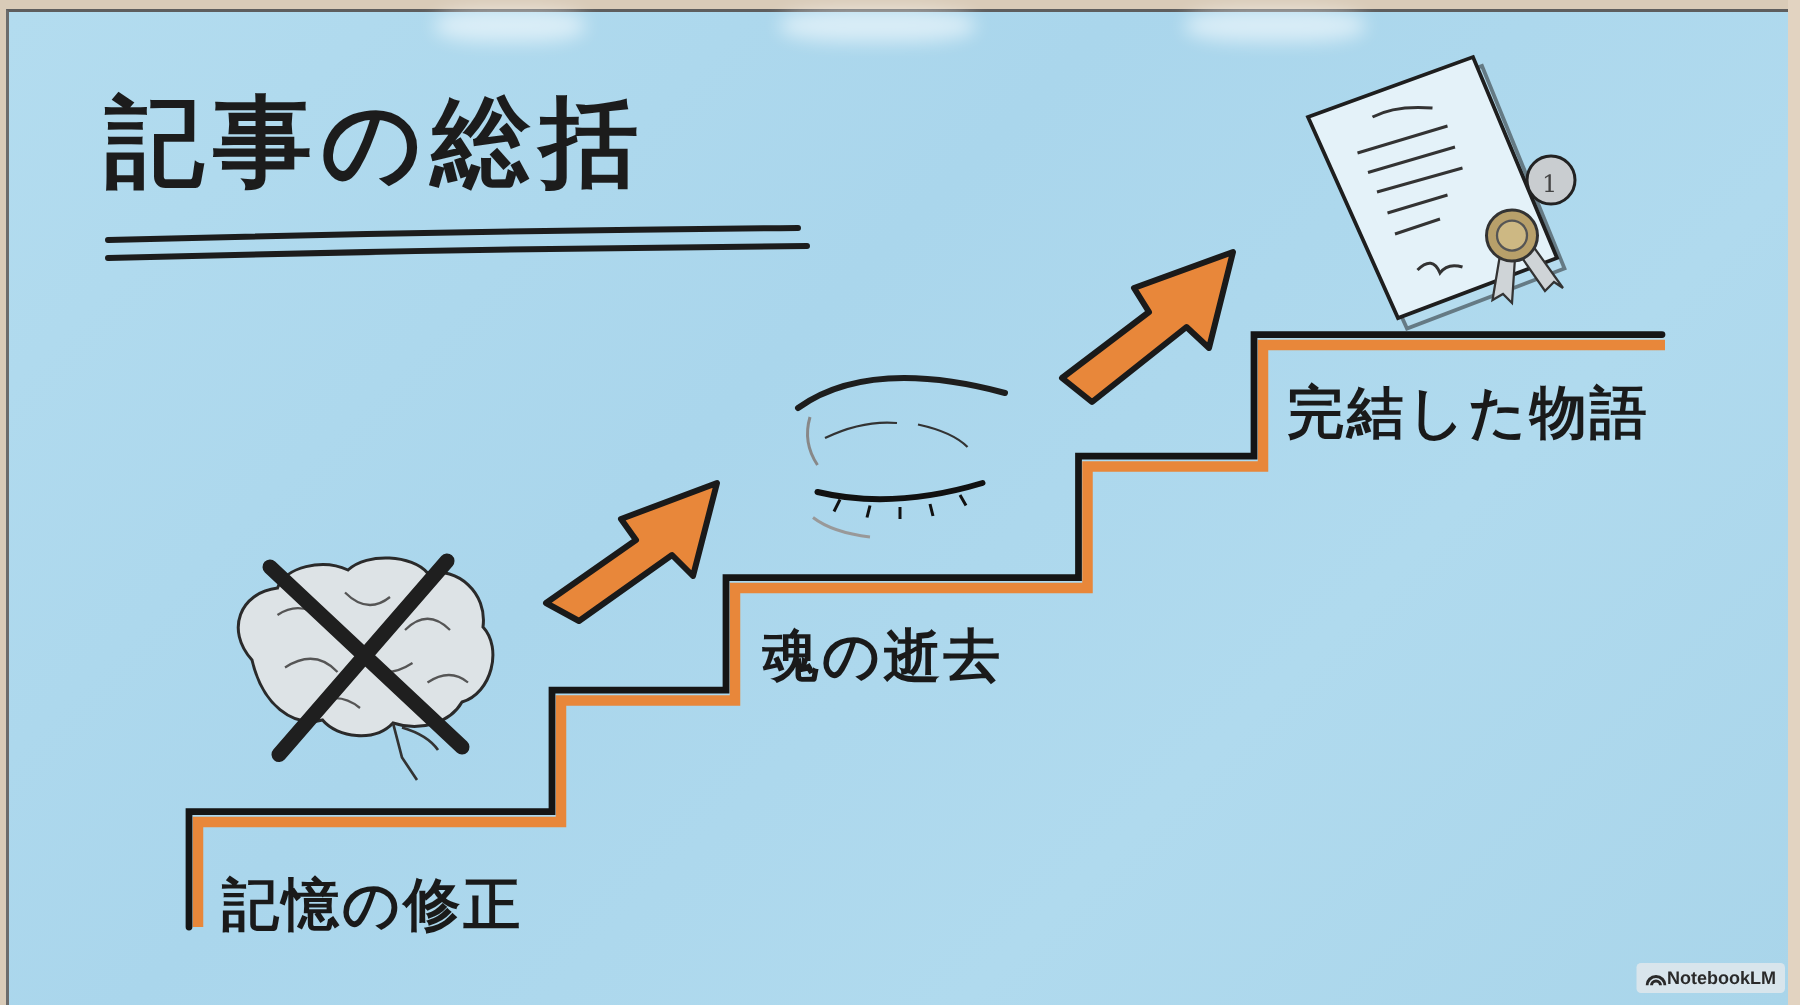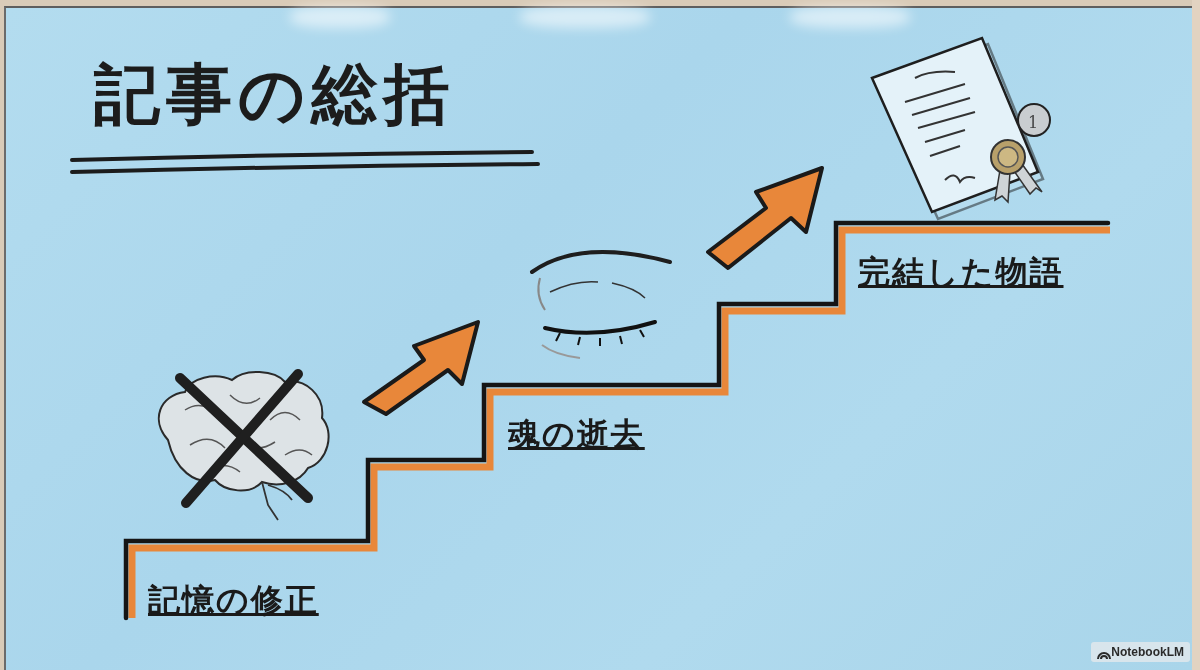--- a/index.html
+++ b/index.html
@@ -22,33 +22,31 @@
     }
     .glare {
       position: absolute; top: 6px; height: 22px; border-radius: 40%;
       background: rgba(255,255,255,0.55); filter: blur(6px);
     }
     .title {
       position: absolute; left: 70px; top: 62px;
       font-family: "DejaVu Sans", sans-serif; font-weight: bold;
       font-size: 66px; letter-spacing: 6px; color: #1c1c1c;
       line-height: 1;
-      margin-left: 24px;
     }
     .step-label {
       position: absolute; font-family: "DejaVu Sans", sans-serif;
-      font-weight: bold; font-size: 32px; color: #1a1a1a; letter-spacing: 2px;
+      font-weight: bold; font-size: 38px; color: #1a1a1a; letter-spacing: 2px;
       line-height: 1;
-      text-decoration: underline;
     }
     svg.overlay { position: absolute; left: 0; top: 0; }
     .watermark {
       position: absolute; right: 10px; bottom: 8px;
       background: rgba(225,232,236,0.85); border-radius: 3px;
-      padding: 3px 6px; display: flex; align-items: flex-end; gap: 0;
+      padding: 3px 6px; display: flex; align-items: center; gap: 0;
       font-family: "Liberation Sans", sans-serif; font-weight: bold;
       font-size: 12px; color: #2a2a2a;
     }
   </style>
 </head>
 <body>
 
 <div class="board"></div>
 <div class="frame-right"></div>
 <div class="glare" style="left:290px;width:100px;"></div>

